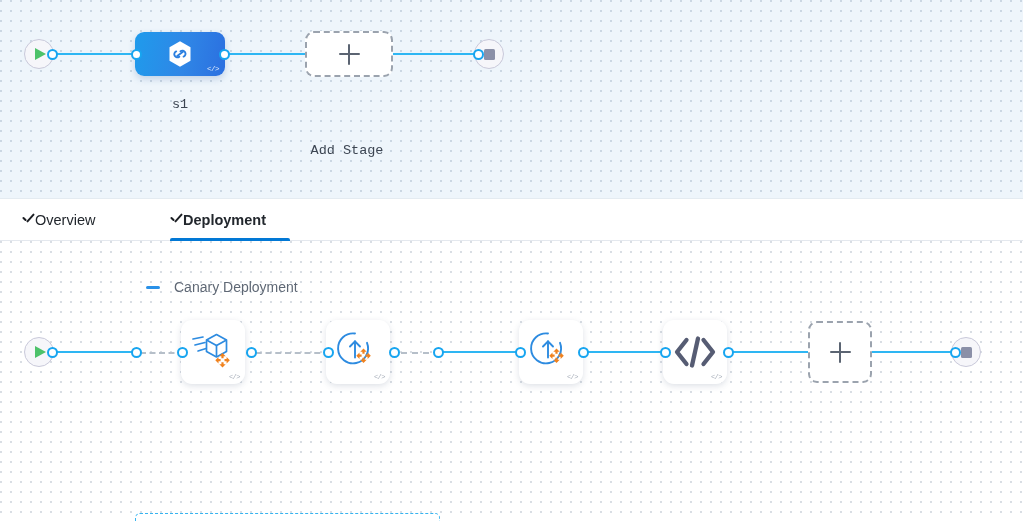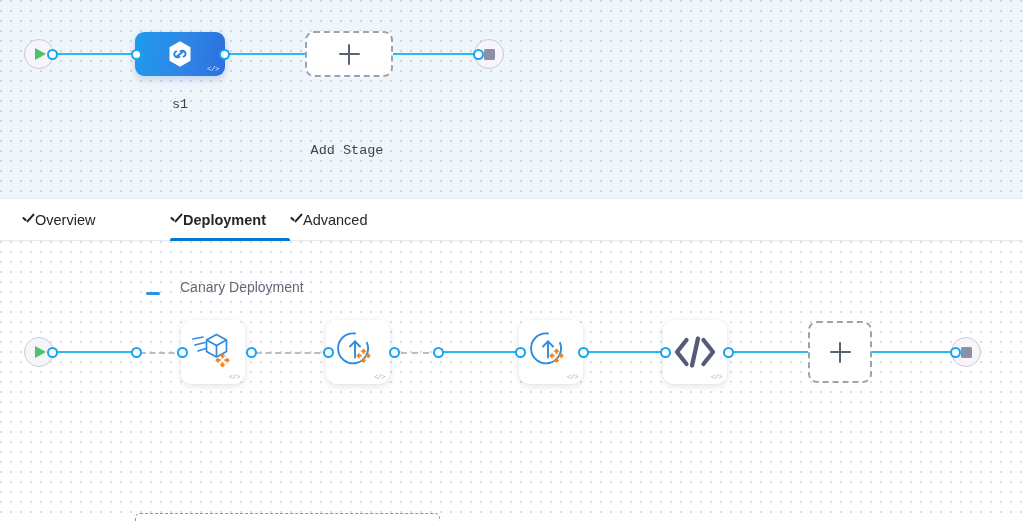--- a/index.html
+++ b/index.html
@@ -216,22 +216,22 @@
   .group-box {
     position: absolute;
     border: 1.5px dashed #37b4f0;
     border-radius: 5px;
     background: rgba(255,255,255,0.15);
     z-index: 1;
   }
   .group-header {
     position: absolute;
     display: flex;
-    align-items: flex-end;
-    gap: 20px;
+    align-items: center;
+    gap: 14px;
     z-index: 4;
   }
   .collapse-icon {
     width: 14px; height: 3px;
     background: #2a91e8;
     border-radius: 2px;
     cursor: pointer;
   }
   .group-title {
     font-size: 14px;
@@ -279,24 +279,20 @@
 </div>
 
 <div class="tabbar">
   <div class="tab" style="width:148px;">
     <span class="tick"></span>
     <span class="label">Overview</span>
   </div>
   <div class="tab active" style="width:120px;">
     <span class="tick"></span>
     <span class="label">Deployment</span>
-  </div>
-  <div class="tab" style="width:120px;">
-    <span class="tick"></span>
-    <span class="label">Advanced</span>
   </div>
 </div>
 
 <div class="canvas canvas-bottom">
 
   <div class="group-box" style="left:135px; top:272px; width:305px; height:213px; transform:translateY(-272px); margin-top:272px;"></div>
   <div class="group-header" style="left:146px; top:38px;">
     <span class="collapse-icon"></span>
     <span class="group-title">Canary Deployment</span>
   </div>

